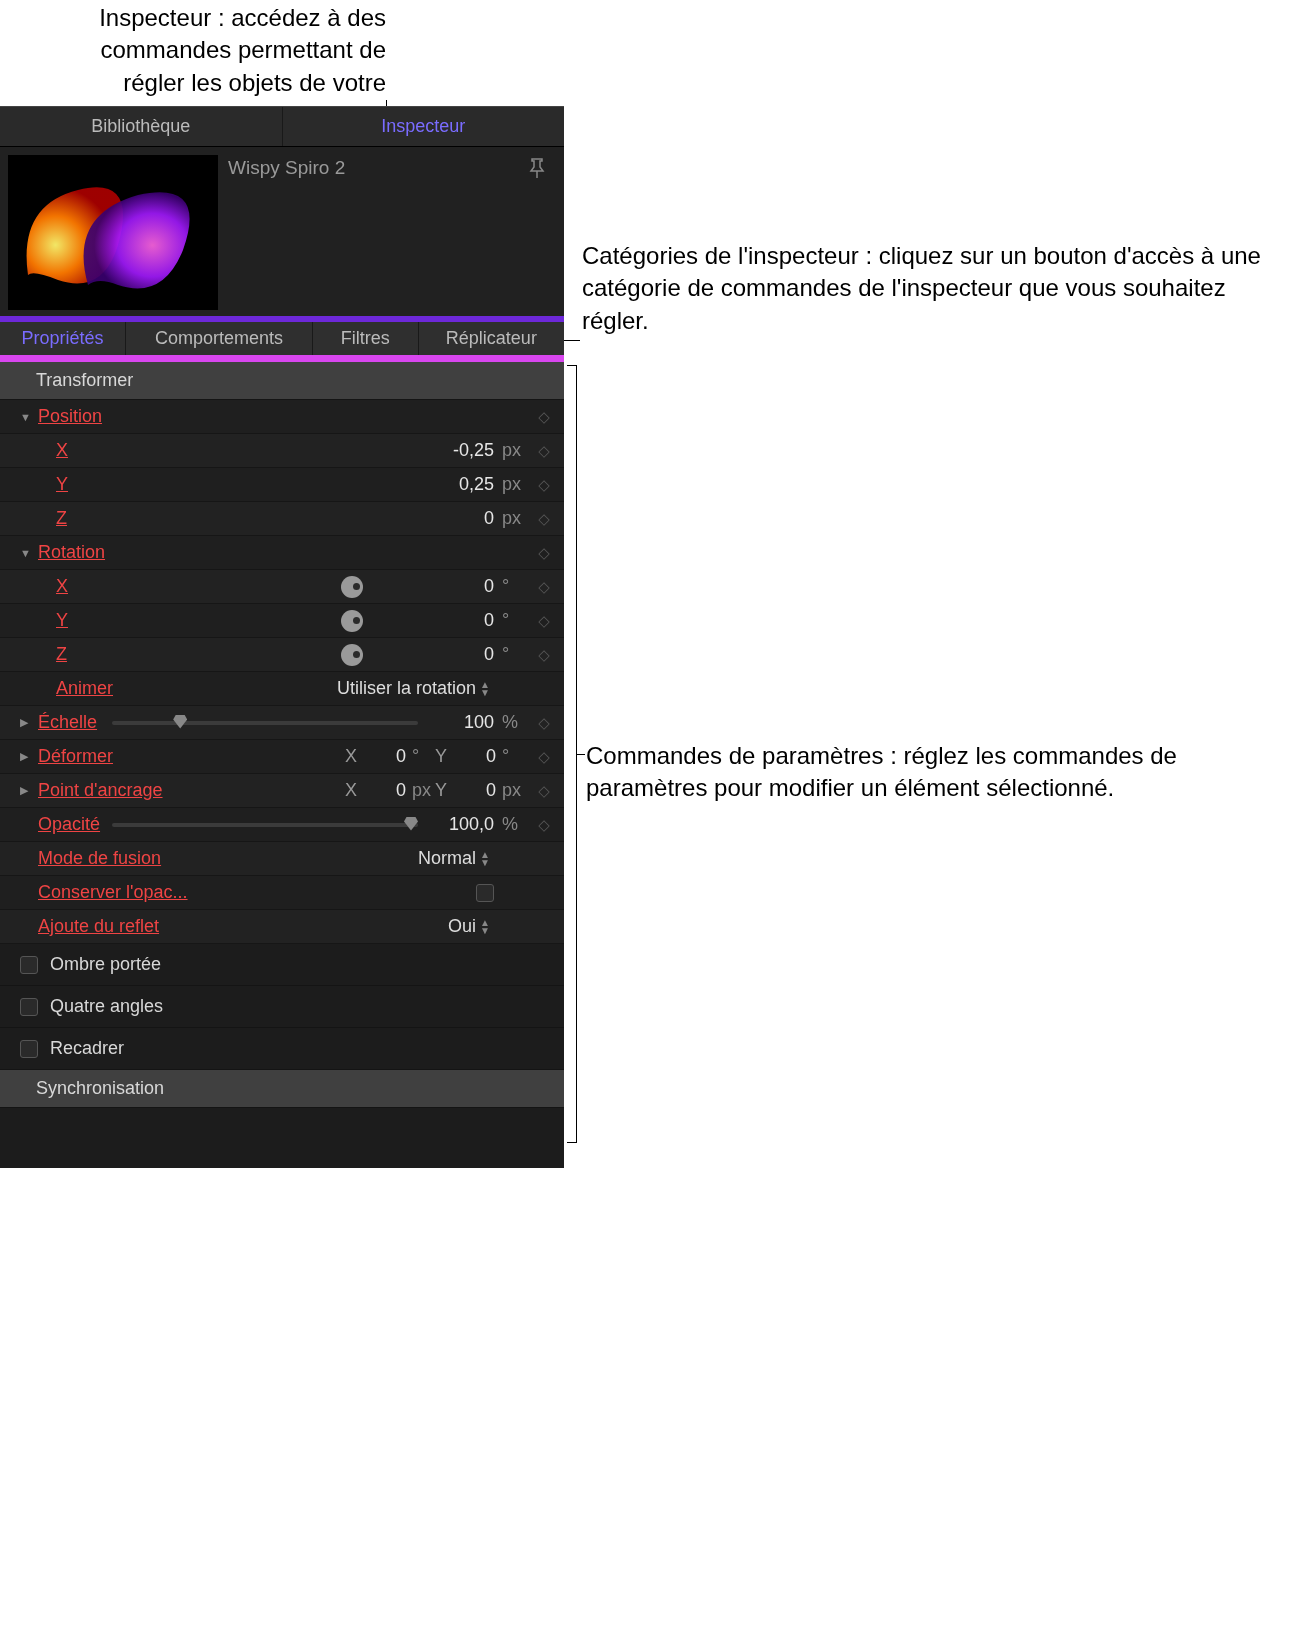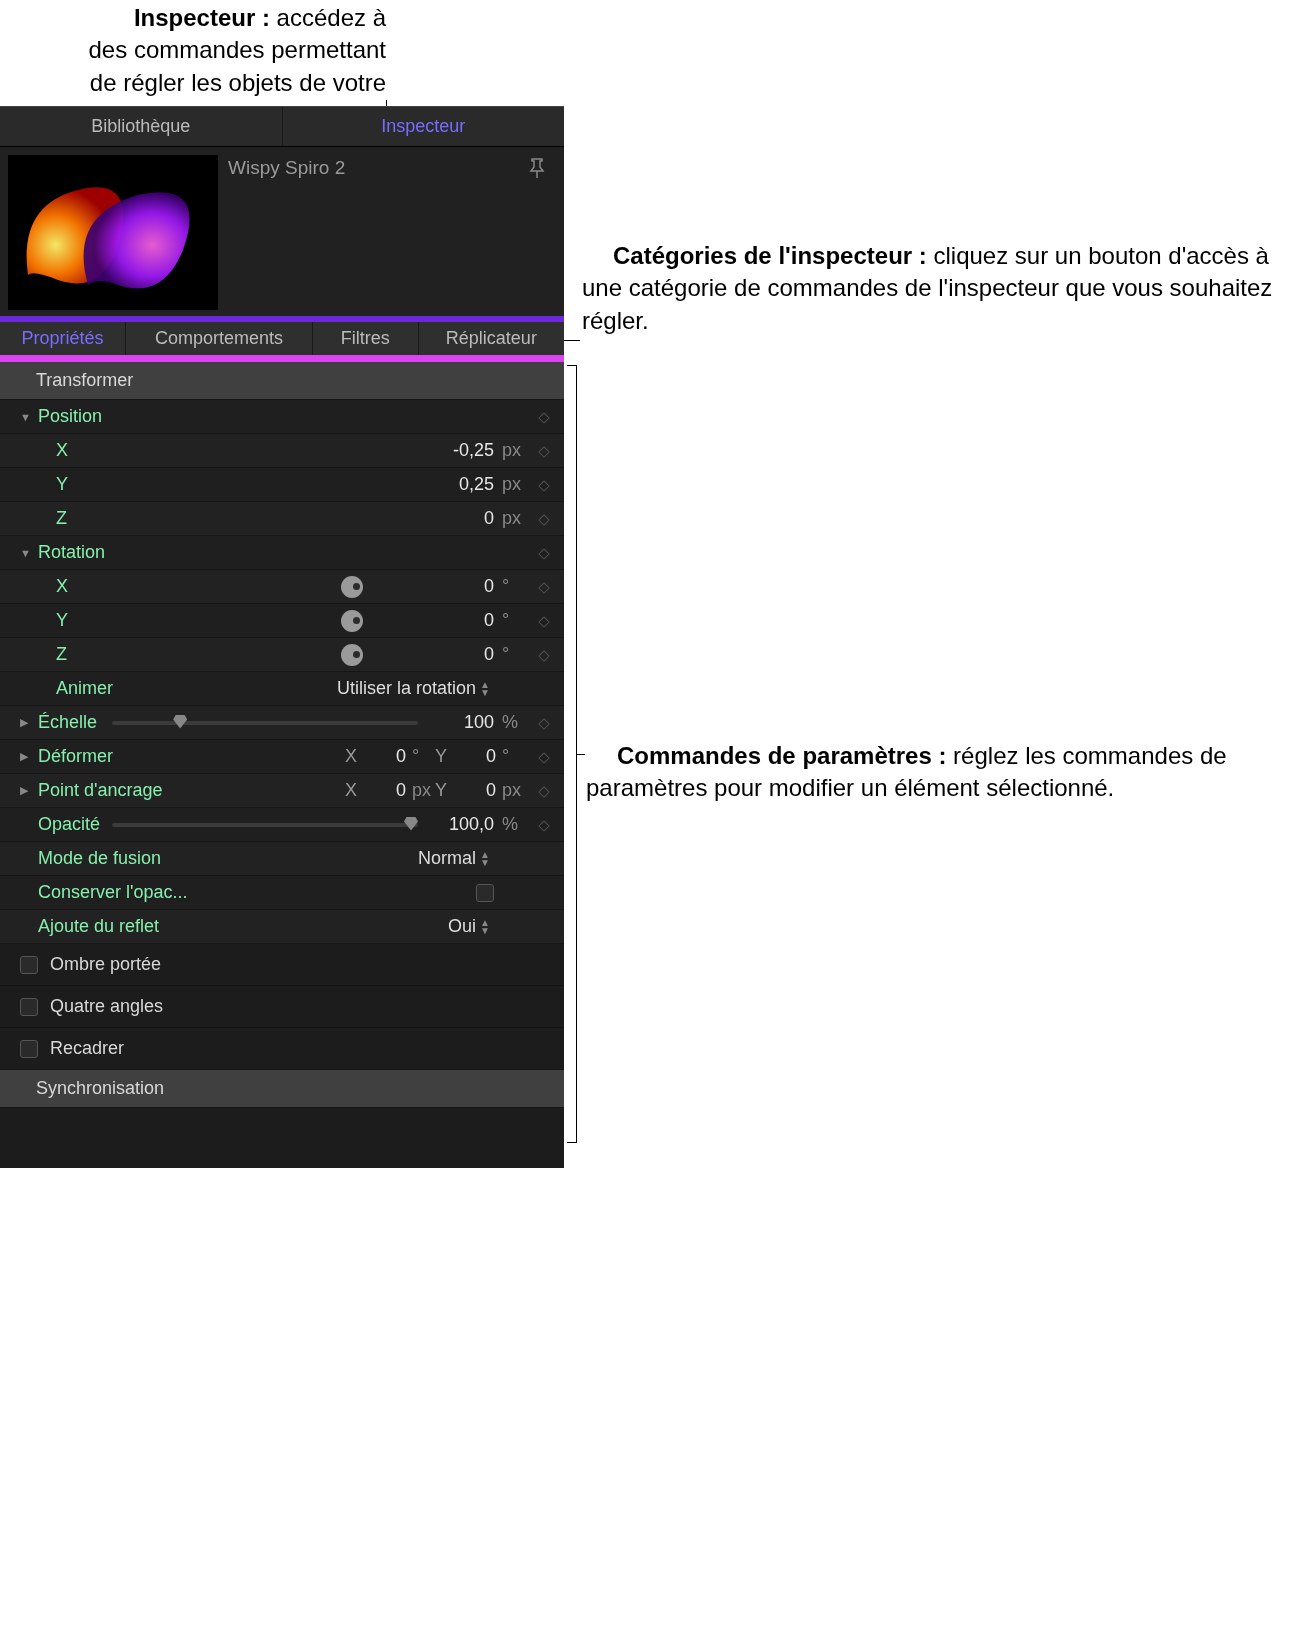--- a/index.html
+++ b/index.html
@@ -11,21 +11,21 @@
     position: relative;
     color: #000;
   }
   
   .callout {
     position: absolute;
     font-size: 24px;
     line-height: 1.35;
     color: #000;
   }
-  .callout .bold { font-weight: 700; margin-left: 31px; }
+  .callout .bold { font-weight: 400; }
   .callout.right-align { text-align: right; }
   .tick {
     position: absolute;
     background: #000;
   }
   .bracket {
     position: absolute;
     border-right: 1px solid #000;
     border-top: 1px solid #000;
     border-bottom: 1px solid #000;
@@ -133,24 +133,25 @@
   }
   .row.odd { background: #222; }
   .disclose {
     width: 14px;
     color: #888;
     font-size: 11px;
     cursor: pointer;
   }
   .label {
     flex: 0 0 150px;
-    color: #86efac;
+    color: #ef4444;
     white-space: nowrap;
     overflow: hidden;
     text-overflow: ellipsis;
+    text-decoration: underline;
   }
   .label.indent { padding-left: 18px; flex-basis: 132px;}
   .middle { flex: 1; display: flex; align-items: center; justify-content: flex-end; gap: 8px; }
   .val {
     width: 58px;
     text-align: right;
     color: #e6e6e6;
   }
   .unit { width: 28px; color: #888; text-align: left; }
   .keydiamond {

